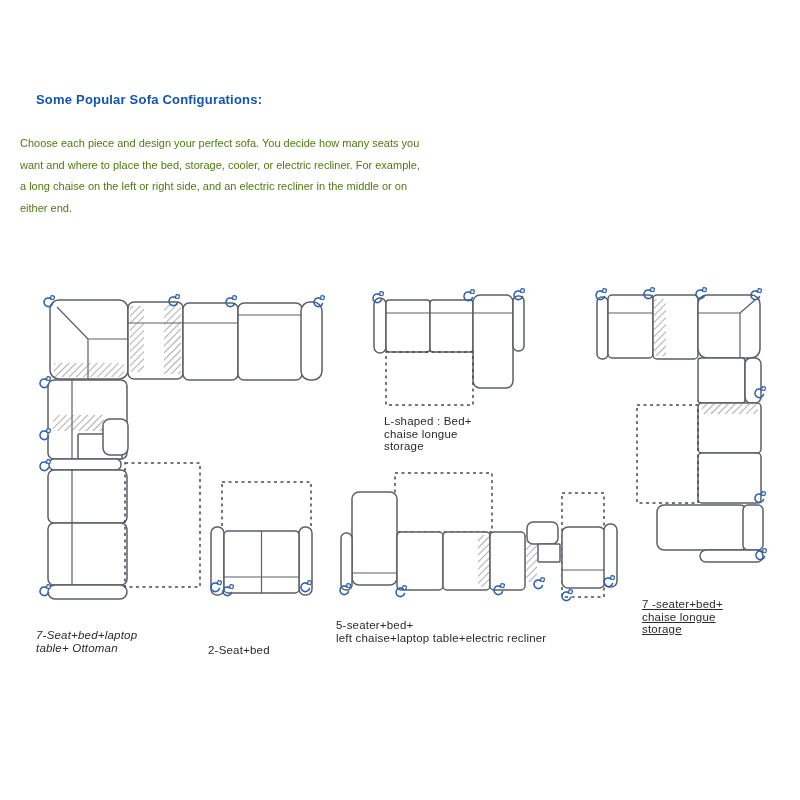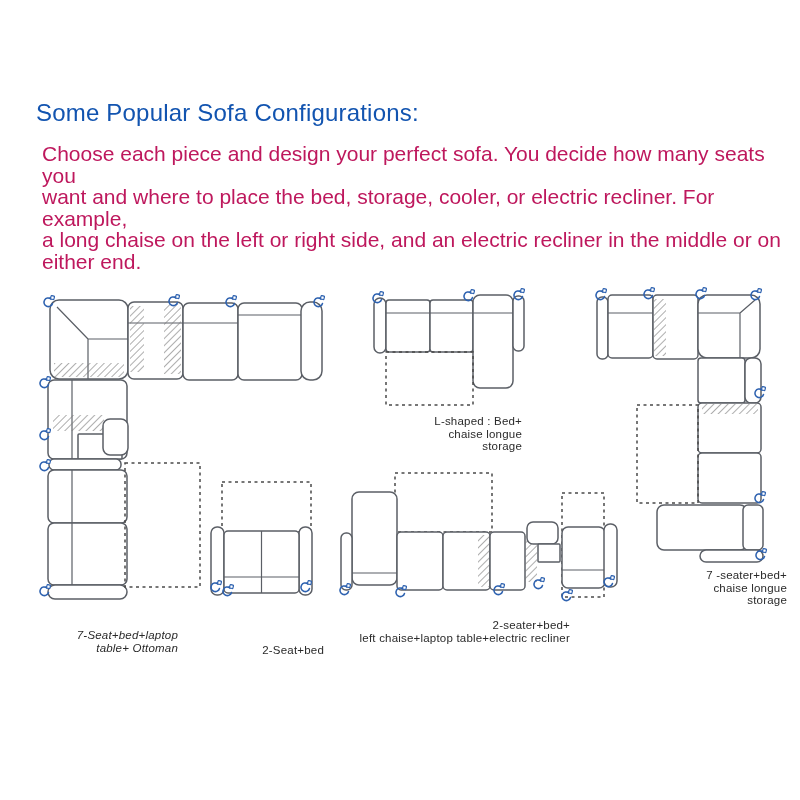--- a/index.html
+++ b/index.html
@@ -1,25 +1,25 @@
 <!DOCTYPE html>
 <html><head>
 <meta charset="utf-8">
 <style>
   html,body{margin:0;padding:0;background:#ffffff;}
   body{width:800px;height:800px;position:relative;font-family:"Liberation Sans",sans-serif;overflow:hidden;}
-  .heading{position:absolute;left:36px;top:83px;font-size:24px;font-weight:normal;color:#1254b0;letter-spacing:.2px;}
-  .intro{position:absolute;left:42px;top:122px;width:745px;font-size:21px;line-height:21.5px;color:#be185d;white-space:pre-line;}
+  .heading{position:absolute;left:36px;top:83px;font-size:13px;font-weight:bold;color:#1254b0;letter-spacing:.2px;}
+  .intro{position:absolute;left:20px;top:122px;width:745px;font-size:11px;line-height:21.5px;color:#4d7c0f;white-space:pre-line;}
   .canvas{position:absolute;left:0;top:0;width:800px;height:800px;}
-  .caption{position:absolute;font-size:11.5px;line-height:12.5px;color:#2a2a2a;text-align:right;white-space:pre-line;letter-spacing:.2px;}
+  .caption{position:absolute;font-size:11.5px;line-height:12.5px;color:#2a2a2a;text-align:left;white-space:pre-line;letter-spacing:.2px;}
   .cap-1{left:36px;top:629px;width:142px;font-style:italic;}
   .cap-2{left:208px;top:644px;width:116px;}
   .cap-3{left:336px;top:619px;width:234px;}
   .cap-4{left:384px;top:415px;width:138px;}
-  .cap-5{left:642px;top:569px;width:145px;}
+  .cap-5{left:642px;top:598px;width:145px;text-decoration:underline;}
   svg .mod{fill:#ffffff;stroke:#5b5f66;stroke-width:1.5;}
   svg .ln{fill:none;stroke:#5b5f66;stroke-width:1.2;}
   svg .dash{fill:none;stroke:#4a4a4a;stroke-width:1.5;stroke-dasharray:3 3.5;}
 </style>
 </head>
 <body>
 
 <h1 class="heading">Some Popular Sofa Configurations:</h1>
 <p class="intro">Choose each piece and design your perfect sofa. You decide how many seats you
 want and where to place the bed, storage, cooler, or electric recliner. For example,
@@ -145,20 +145,20 @@
     <use href="#rot" xlink:href="#rot" x="747" y="287" width="16" height="16"></use>
     <use href="#rot" xlink:href="#rot" x="751" y="385" width="16" height="16"></use>
     <use href="#rot" xlink:href="#rot" x="751" y="490" width="16" height="16"></use>
     <use href="#rot" xlink:href="#rot" x="752" y="547" width="16" height="16"></use>
   </g>
 </svg>
 
 <div class="caption cap-1">7-Seat+bed+laptop
 table+ Ottoman</div>
 <div class="caption cap-2">2-Seat+bed</div>
-<div class="caption cap-3">2-seater+bed+
+<div class="caption cap-3">5-seater+bed+
 left chaise+laptop table+electric recliner</div>
 <div class="caption cap-4">L-shaped : Bed+
 chaise longue
 storage</div>
 <div class="caption cap-5">7 -seater+bed+
 chaise longue
 storage</div>
 
 </body></html>

